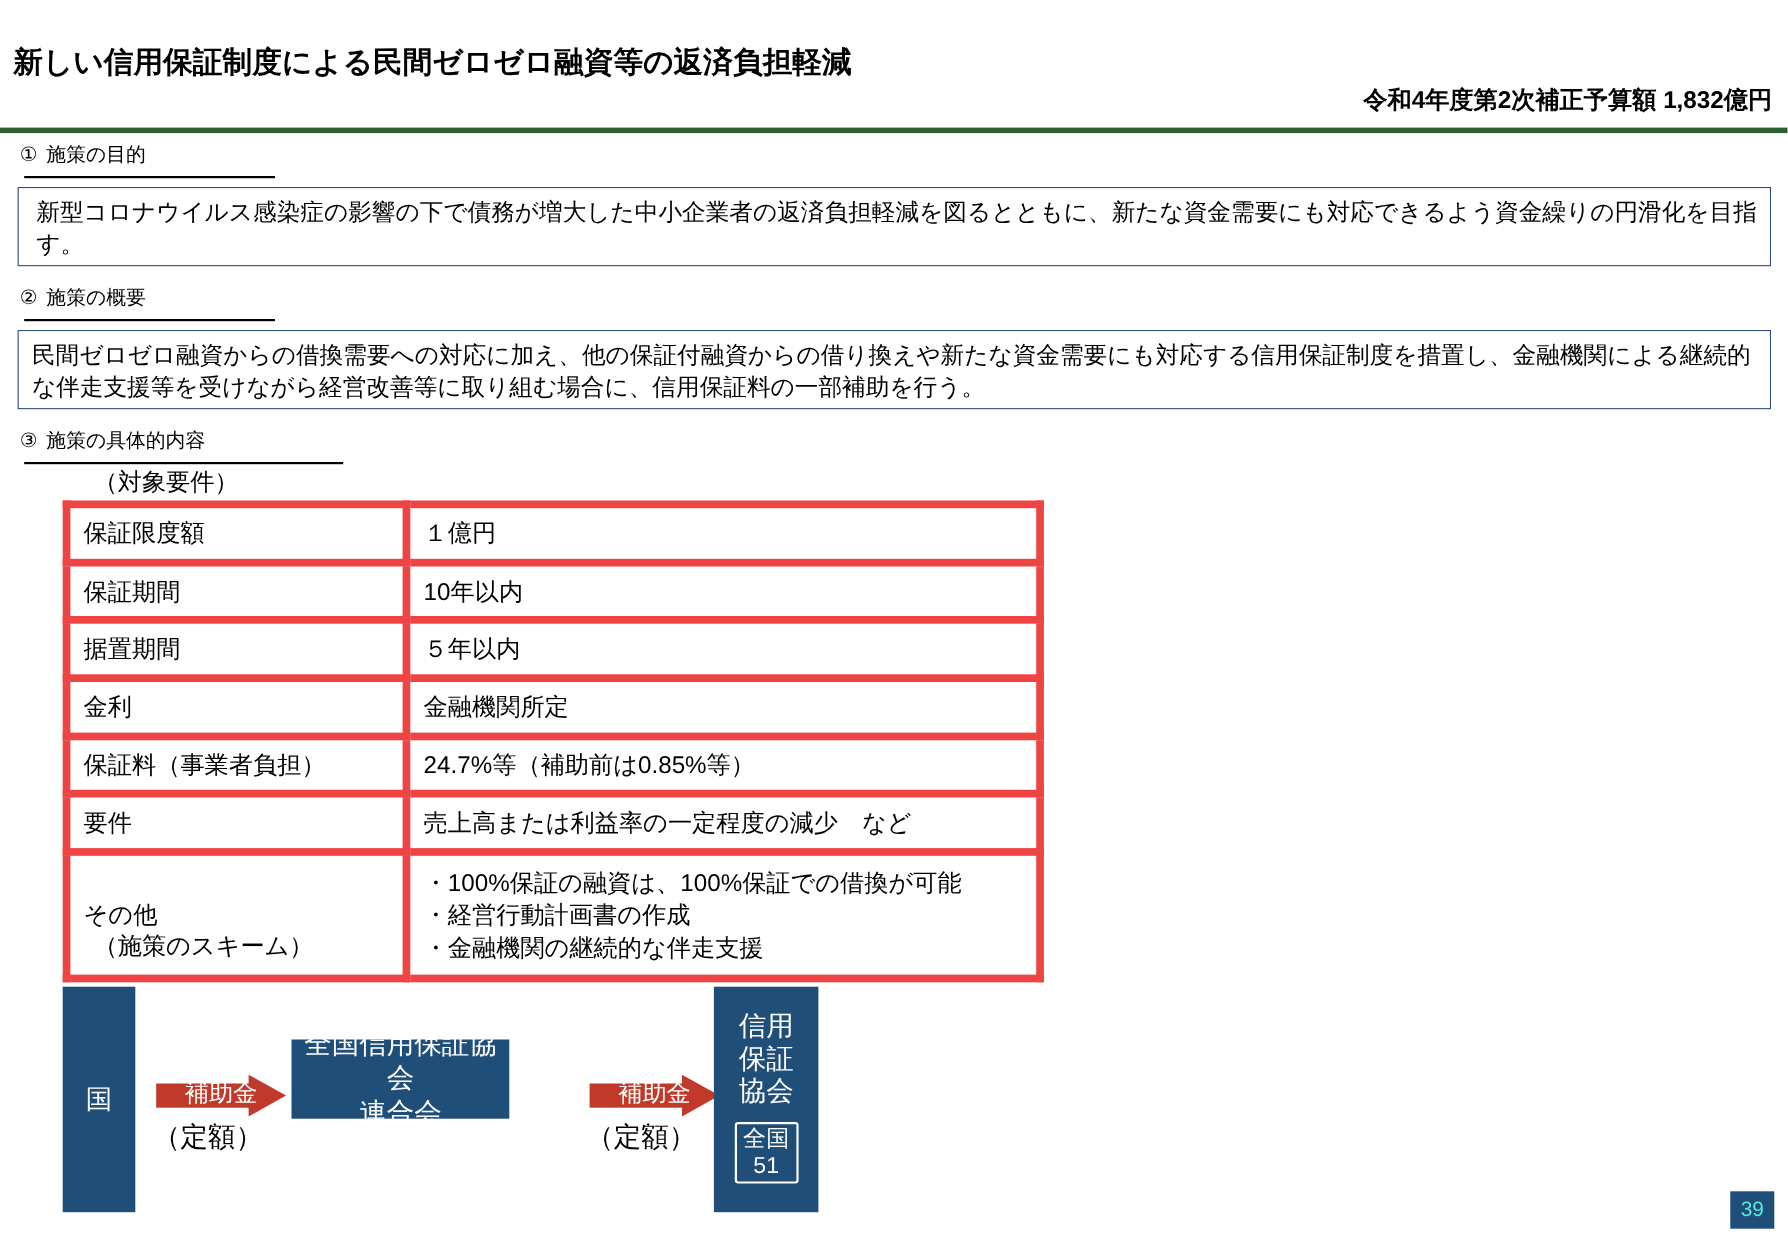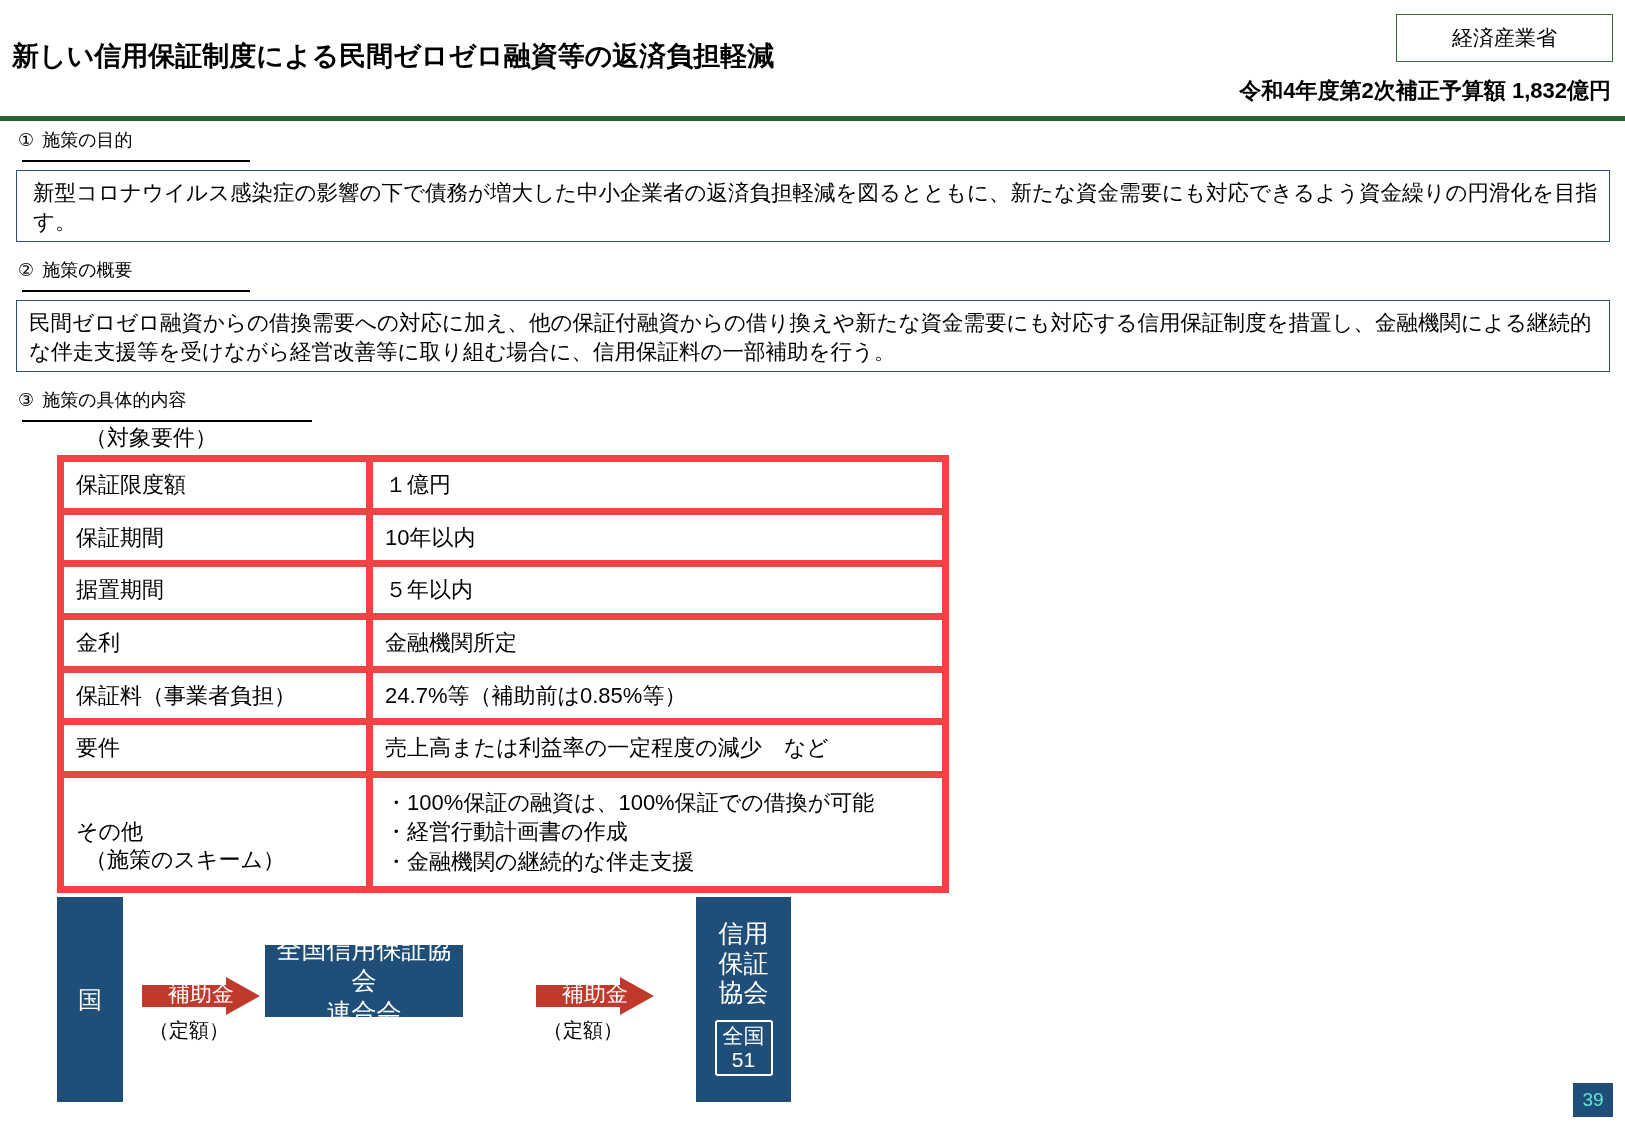--- a/index.html
+++ b/index.html
@@ -71,21 +71,21 @@
   
   .scheme{position:absolute;left:0;top:880px;width:1625px;height:240px;}
   .blk{
     position:absolute;background:#1f4e79;color:#ffffff;
     display:flex;align-items:center;justify-content:center;
     text-align:center;font-size:24px;line-height:1.25;
     box-sizing:border-box;
   }
   .blk-kuni{left:57px;top:17px;width:66px;height:205px;}
   .blk-rengo{left:265px;top:65px;width:198px;height:72px;font-size:25px;}
-  .blk-kyokai{left:696px;top:17px;width:95px;height:205px;
+  .blk-kyokai{left:649px;top:17px;width:95px;height:205px;
     flex-direction:column;justify-content:flex-start;padding-top:22px;}
   .kyokai-line{font-size:25px;line-height:1.18;}
   .zenkoku-badge{
     margin-top:12px;border:2px solid #ffffff;border-radius:3px;
     padding:2px 6px;font-size:21px;line-height:1.15;
     display:flex;flex-direction:column;align-items:center;
   }
   .arrow-wrap{position:absolute;}
   .arrow{
     position:relative;width:118px;height:38px;margin-left:12px;
@@ -97,38 +97,35 @@
     position:absolute;left:84px;top:0;width:0;height:0;
     border-top:19px solid transparent;border-bottom:19px solid transparent;
     border-left:34px solid #c0392b;
   }
   .arrow-label{
     position:absolute;left:0;top:-2px;width:118px;text-align:center;
     color:#ffffff;font-size:22px;line-height:38px;font-weight:normal;
   }
   .arrow-sub{
     position:absolute;left:-6px;top:40px;width:130px;text-align:center;
-    font-size:20px;color:#000;
+    font-size:25px;color:#000;
   }
   
   .pagenum{
     position:absolute;right:12px;bottom:8px;
     width:40px;height:34px;background:#1f4e79;color:#5eead4;
     display:flex;align-items:center;justify-content:center;
     font-size:19px;
   }
 </style>
 </head>
 <body>
 
 <div class="header">
   <div class="doc-title">新しい信用保証制度による民間ゼロゼロ融資等の返済負担軽減</div>
-  <div class="ministry-box">
-    <span>経済産業省</span>
-  </div>
   <div class="budget-line">令和4年度第2次補正予算額 1,832億円</div>
   <div class="header-rule"></div>
 </div>
 
 <div class="sec-title" style="left:18px;top:128px;">
   <span class="num">①</span><span>施策の目的</span>
 </div>
 <div class="sec-underline" style="left:22px;top:160px;width:228px;"></div>
 
 <div class="box" style="left:16px;top:170px;width:1594px;height:72px;padding-left:16px;">

